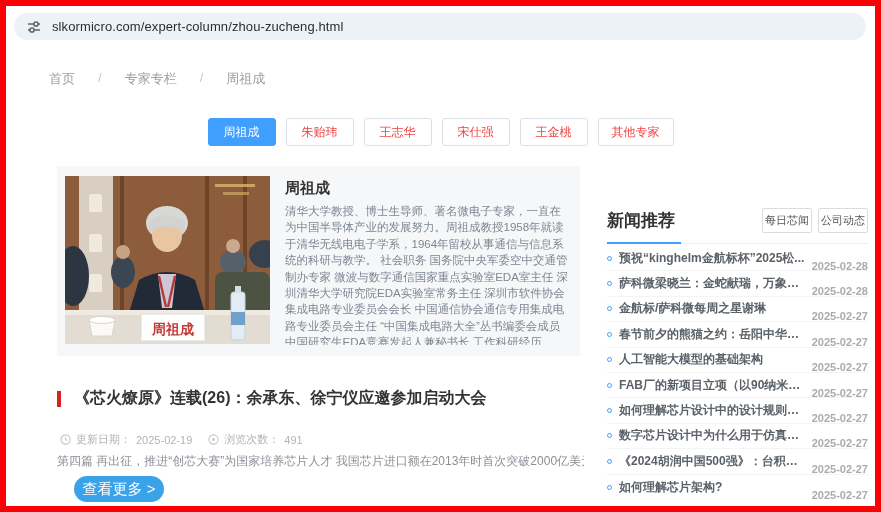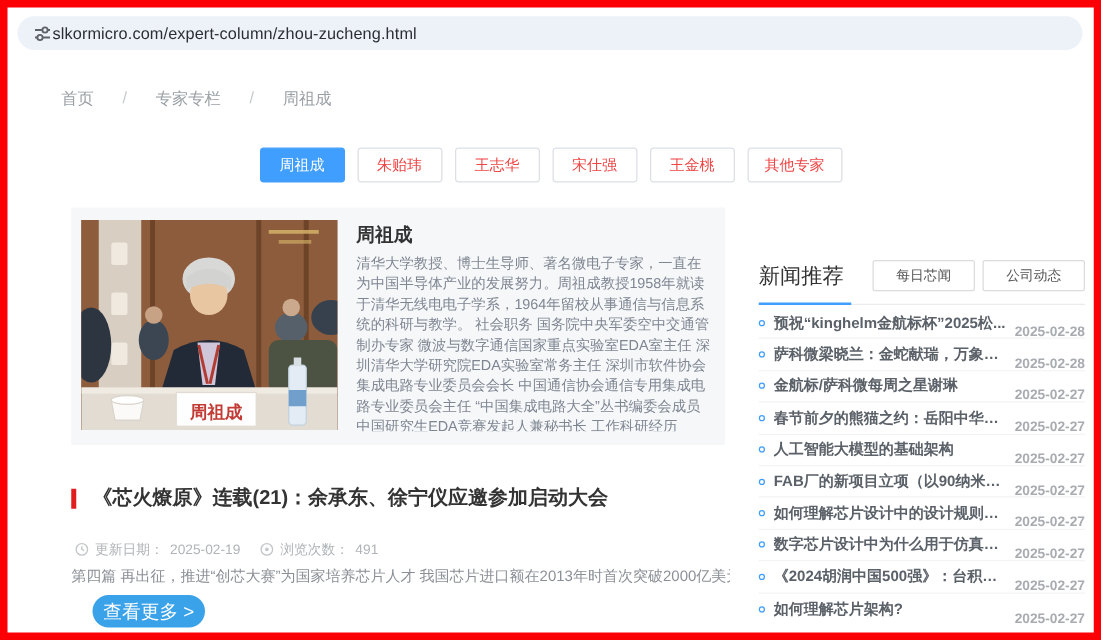--- a/index.html
+++ b/index.html
@@ -10,21 +10,21 @@
     background:#fff;
     position:relative;
     overflow:hidden;
     font-family:"Liberation Sans","DejaVu Sans",sans-serif;
   }
 
   
   .url-bar {
     position:absolute; left:8px; top:7px; width:852px; height:27px;
     background:#edf1f8; border-radius:14px;
-    display:flex; align-items:center; padding:0 12px;
+    display:flex; align-items:center; gap:10px; padding:0 12px;
   }
   .url-text { font-size:13px; color:#2b2f33; letter-spacing:.1px; }
 
   
   .breadcrumb {
     position:absolute; left:43px; top:64px;
     display:flex; gap:23px; font-size:13px; color:#9aa0a6;
   }
   .breadcrumb .crumb { color:#9aa0a6; cursor:pointer; }
   .breadcrumb .sep { color:#c6cacd; }
@@ -91,28 +91,28 @@
     cursor:pointer;
   }
 
   
   .sidebar { position:absolute; left:601px; top:202px; width:261px; }
   .sidebar-header {
     position:relative;
     display:flex; align-items:center; justify-content:space-between;
     padding-bottom:10px; border-bottom:1px solid #ececec;
   }
-  .sidebar-title { font-size:17px; font-weight:normal; color:#333; }
+  .sidebar-title { font-size:17px; font-weight:bold; color:#333; }
   .title-underline {
     position:absolute; left:0; bottom:-1px; width:74px; height:2px; background:#409eff;
   }
   .news-tabs { display:flex; gap:6px; }
   .news-tab {
     border:1px solid #dcdcdc; background:#fff; border-radius:2px;
-    font-size:11px; color:#555; padding:4px 18px; cursor:pointer;
+    font-size:11px; color:#555; padding:4px 2px; cursor:pointer;
   }
   .news-list { margin-top:2px; }
   .news-item {
     display:flex; align-items:center; gap:7px; height:25.4px;
     border-bottom:1px solid #f4f4f4; cursor:pointer;font-weight:bold;
   }
   .news-item:last-child { border-bottom:none; }
   .bullet {
     width:5px; height:5px; border:1px solid #409eff; border-radius:50%; flex:none;
   }
@@ -201,21 +201,21 @@
       <rect x="76" y="138" width="64" height="27" fill="#fefefe" stroke="#e0dcd4"></rect>
       <text x="108" y="158" text-anchor="middle" font-size="14" font-weight="bold" fill="#c23b35" font-family="Liberation Sans, DejaVu Sans, sans-serif">周祖成</text>
     </svg>
   </div>
   <div class="profile-name">周祖成</div>
   <div class="profile-bio">清华大学教授、博士生导师、著名微电子专家，一直在为中国半导体产业的发展努力。周祖成教授1958年就读于清华无线电电子学系，1964年留校从事通信与信息系统的科研与教学。 社会职务 国务院中央军委空中交通管制办专家 微波与数字通信国家重点实验室EDA室主任 深圳清华大学研究院EDA实验室常务主任 深圳市软件协会集成电路专业委员会会长 中国通信协会通信专用集成电路专业委员会主任 “中国集成电路大全”丛书编委会成员 中国研究生EDA竞赛发起人兼秘书长 工作科研经历 1971-1985年： 雷达信号检测和处理 1</div>
 </div>
 
 <div class="article-title-row">
   <div class="accent-bar"></div>
-  <div class="article-title">《芯火燎原》连载(21)：余承东、徐宁仪应邀参加启动大会</div>
+  <div class="article-title">《芯火燎原》连载(26)：余承东、徐宁仪应邀参加启动大会</div>
 </div>
 
 <div class="article-meta">
   <span style="display:flex;">
     <svg width="11" height="11" viewBox="0 0 12 12">
       <circle cx="6" cy="6" r="5" fill="none" stroke="#c3c7cb" stroke-width="1.2"></circle>
       <path d="M6 3.2 V6 L8 7.2" fill="none" stroke="#c3c7cb" stroke-width="1.2"></path>
     </svg>
   </span>
   <span>更新日期：</span>

